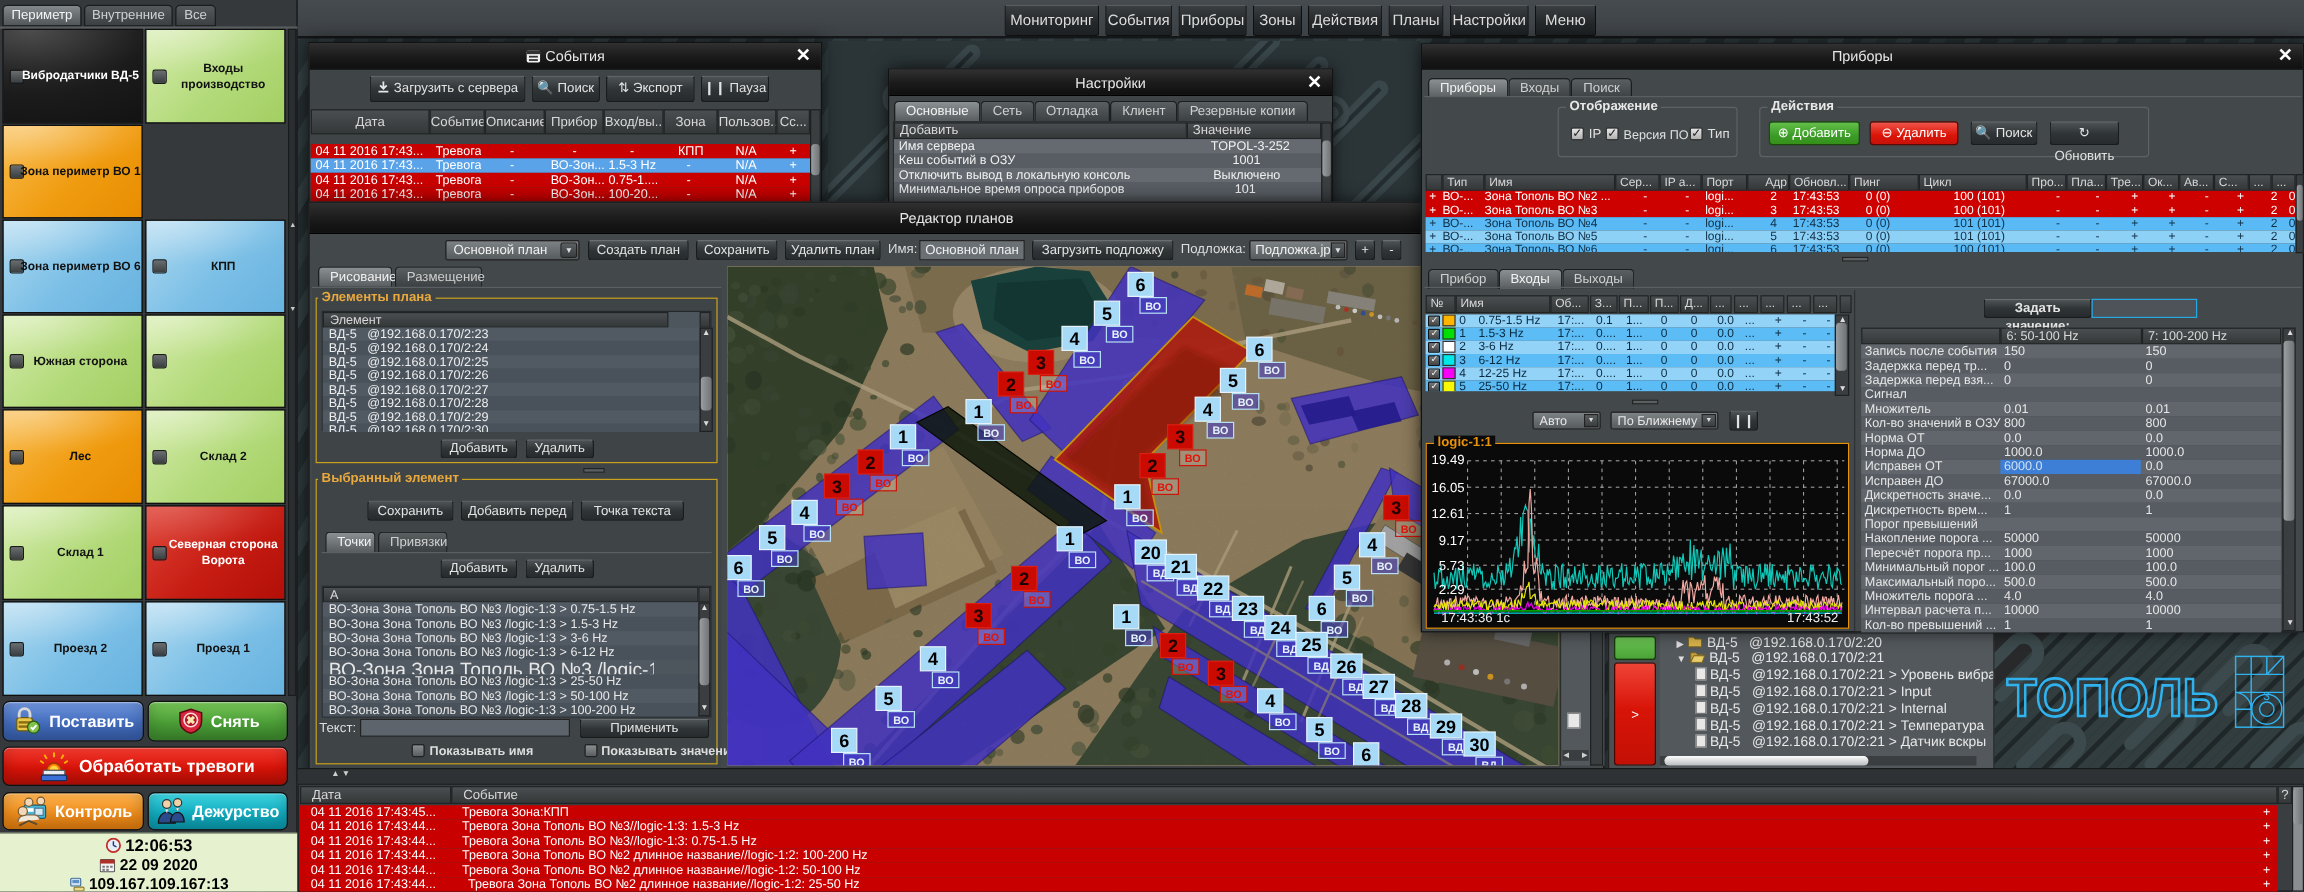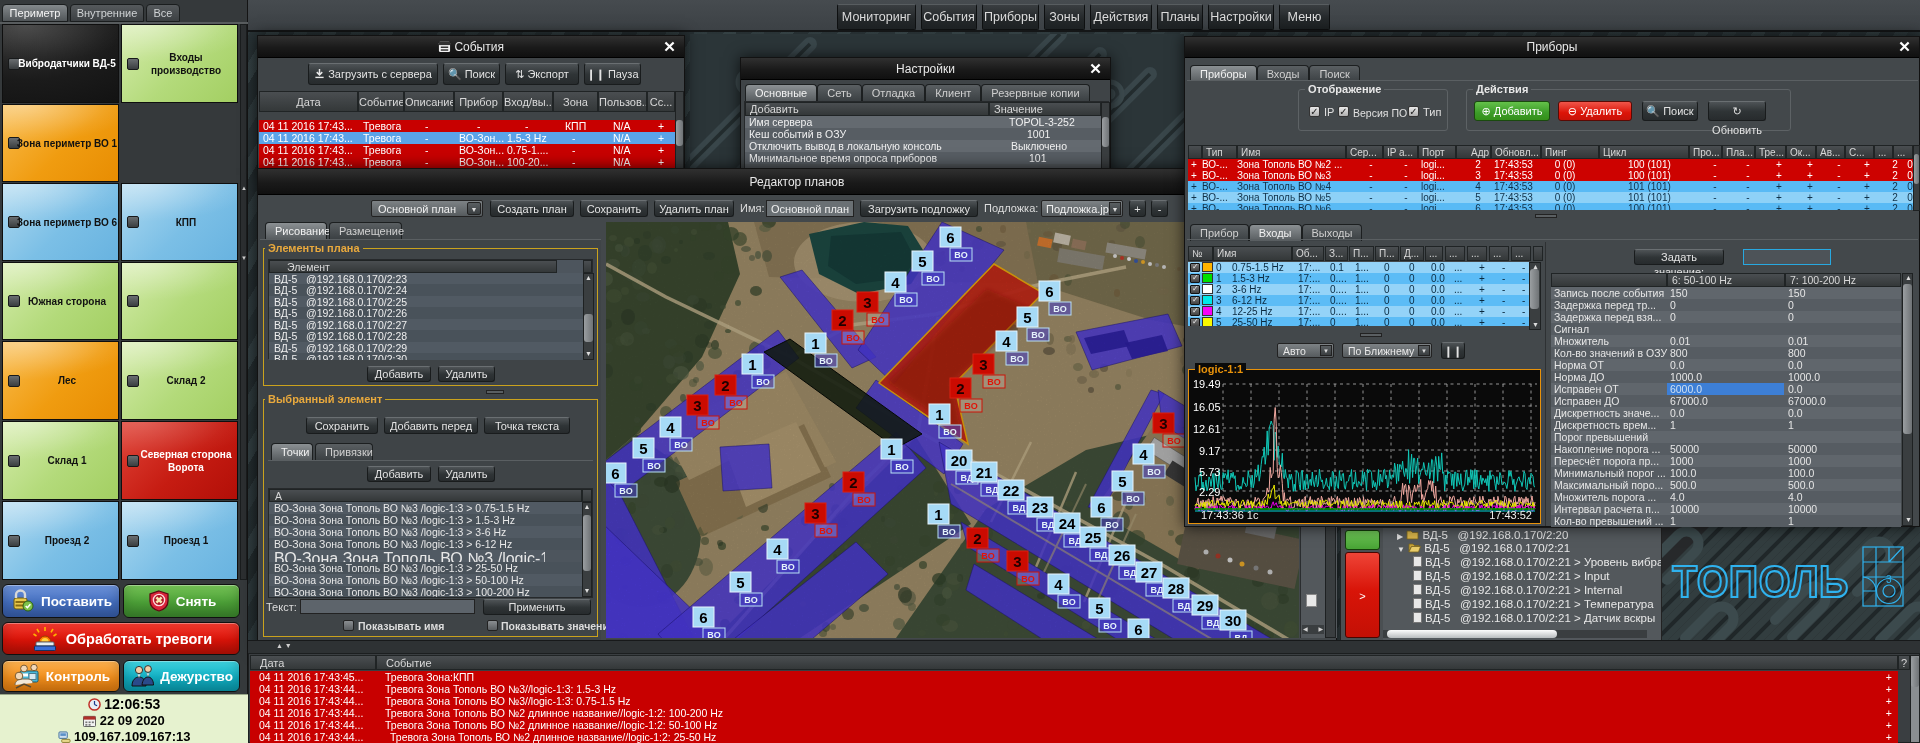--- a/index.html
+++ b/index.html
@@ -405,21 +405,21 @@
  <div class="btn" style="position:absolute;left:893px;top:31px;width:17px;height:17px;line-height:16px">-</div>
 
  <div style="position:absolute;left:6px;top:36px"> </div>
  <span class="tab on" style="position:absolute;left:7px;top:53px;width:62px;text-align:center">Рисование</span>
  <span class="tab" style="position:absolute;left:71px;top:53px;width:73px;text-align:center">Размещение</span>
  <div class="abs" style="left:2px;top:70px;width:341px;height:410px;background:#3f4447;border-top:1px solid #5a5f62"></div>
 
  <div class="abs" style="left:5px;top:79px;width:335px;height:138px;border:1px solid #caa21d"></div>
  <div class="abs gline" style="left:7px;top:73px;background:#3f4447;padding:0 3px">Элементы плана</div>
  <div class="abs" style="left:10px;top:90px;width:325px;height:100px;background:#4d555d;border:1px solid #26292b">
-   <div class="th" style="left:0;top:0;width:288px;height:13px;line-height:12px;padding-left:17px;font-size:10.5px">Элемент</div>
+   <div class="th" style="left:0;top:0;width:288px;height:13px;line-height:12px;padding-left:5px;font-size:10.5px">Элемент</div>
    <div class="th" style="left:314px;top:0;width:9px;height:13px"></div>
    <div class="cell" style="left:0;top:13px;width:314px;height:11px;background:#515a63;color:#eee;font-size:10.5px">
           <span style="position:absolute;left:5px">ВД-5&nbsp;&nbsp;&nbsp;@192.168.0.170/2:23</span>
         </div>
    <div class="cell" style="left:0;top:24px;width:314px;height:12px;background:#49525a;color:#eee;font-size:10.5px">
           <span style="position:absolute;left:5px">ВД-5&nbsp;&nbsp;&nbsp;@192.168.0.170/2:24</span>
         </div>
    <div class="cell" style="left:0;top:36px;width:314px;height:11px;background:#515a63;color:#eee;font-size:10.5px">
           <span style="position:absolute;left:5px">ВД-5&nbsp;&nbsp;&nbsp;@192.168.0.170/2:25</span>
         </div>
@@ -1474,21 +1474,21 @@
   <div class="abs" style="left:4px;top:31px;color:#fff;font-size:11px">16.05</div>
   <div class="abs" style="left:4px;top:53px;color:#fff;font-size:11px">12.61</div>
   <div class="abs" style="left:10px;top:75px;color:#fff;font-size:11px">9.17</div>
   <div class="abs" style="left:10px;top:96px;color:#fff;font-size:11px">5.73</div>
   <div class="abs" style="left:10px;top:116px;color:#fff;font-size:11px">2.29</div>
   <div class="abs" style="left:12px;top:139px;color:#f0f0f0;font-size:11px">17:43:36 1c</div>
   <div class="abs" style="right:8px;top:139px;color:#f0f0f0;font-size:11px">17:43:52</div>
  </div>
 
  <div class="abs" style="left:360px;top:205px;width:373px;height:284px;background:#43484b;border-left:1px solid #2e3133"></div>
- <div class="btn" style="position:absolute;left:449px;top:212px;width:90px;height:16px;line-height:15px;font-weight:normal">Задать значение:</div>
+ <div class="btn" style="position:absolute;left:468px;top:212px;width:90px;height:16px;line-height:15px;font-weight:bold">Задать значение:</div>
  <div class="abs" style="left:558px;top:212px;width:88px;height:16px;background:#4d5358;border:1.5px solid #28a8e0"></div>
  <div class="th" style="left:366px;top:236px;width:116px;height:14px;line-height:13px;padding-left:4px;font-size:10.5px"></div>
  <div class="th" style="left:482px;top:236px;width:118px;height:14px;line-height:13px;padding-left:4px;font-size:10.5px">6: 50-100 Hz</div>
  <div class="th" style="left:600px;top:236px;width:116px;height:14px;line-height:13px;padding-left:4px;font-size:10.5px">7: 100-200 Hz</div>
  <div class="cell" style="left:366px;top:250px;width:350px;height:12px;background:#60666c;color:#e6e6e6;font-size:10.5px">
         <span style="position:absolute;left:3px">Запись после события</span>
         <span style="position:absolute;left:119px">150</span>
         <span style="position:absolute;left:237px">150</span>
       </div>
 <div class="cell" style="left:366px;top:262px;width:350px;height:12px;background:#565c62;color:#e6e6e6;font-size:10.5px">

